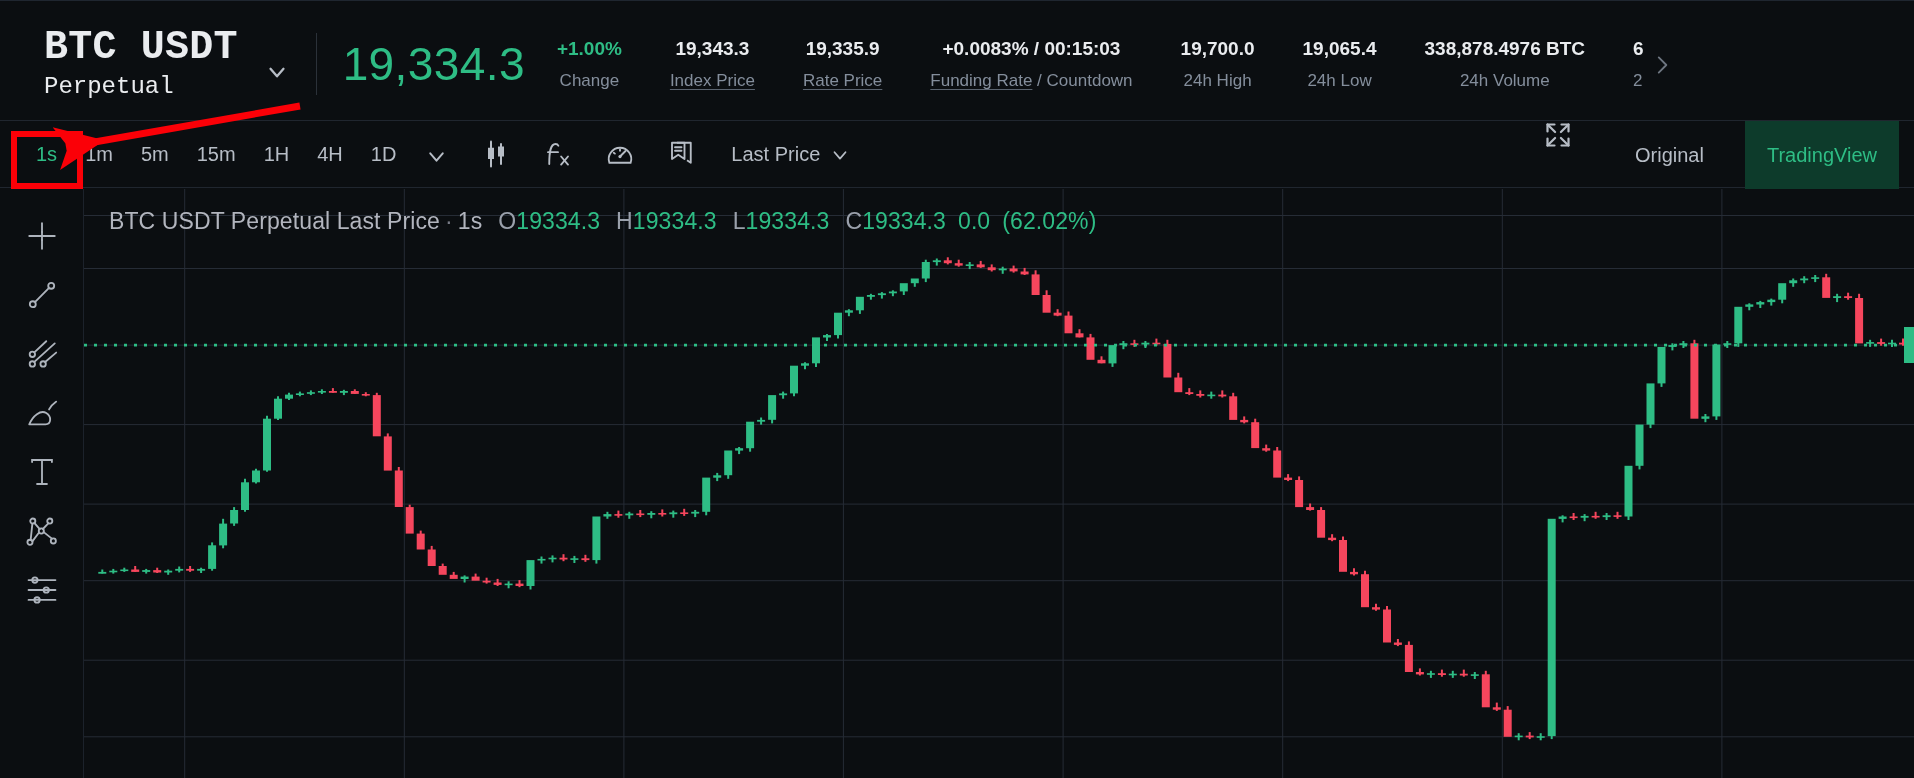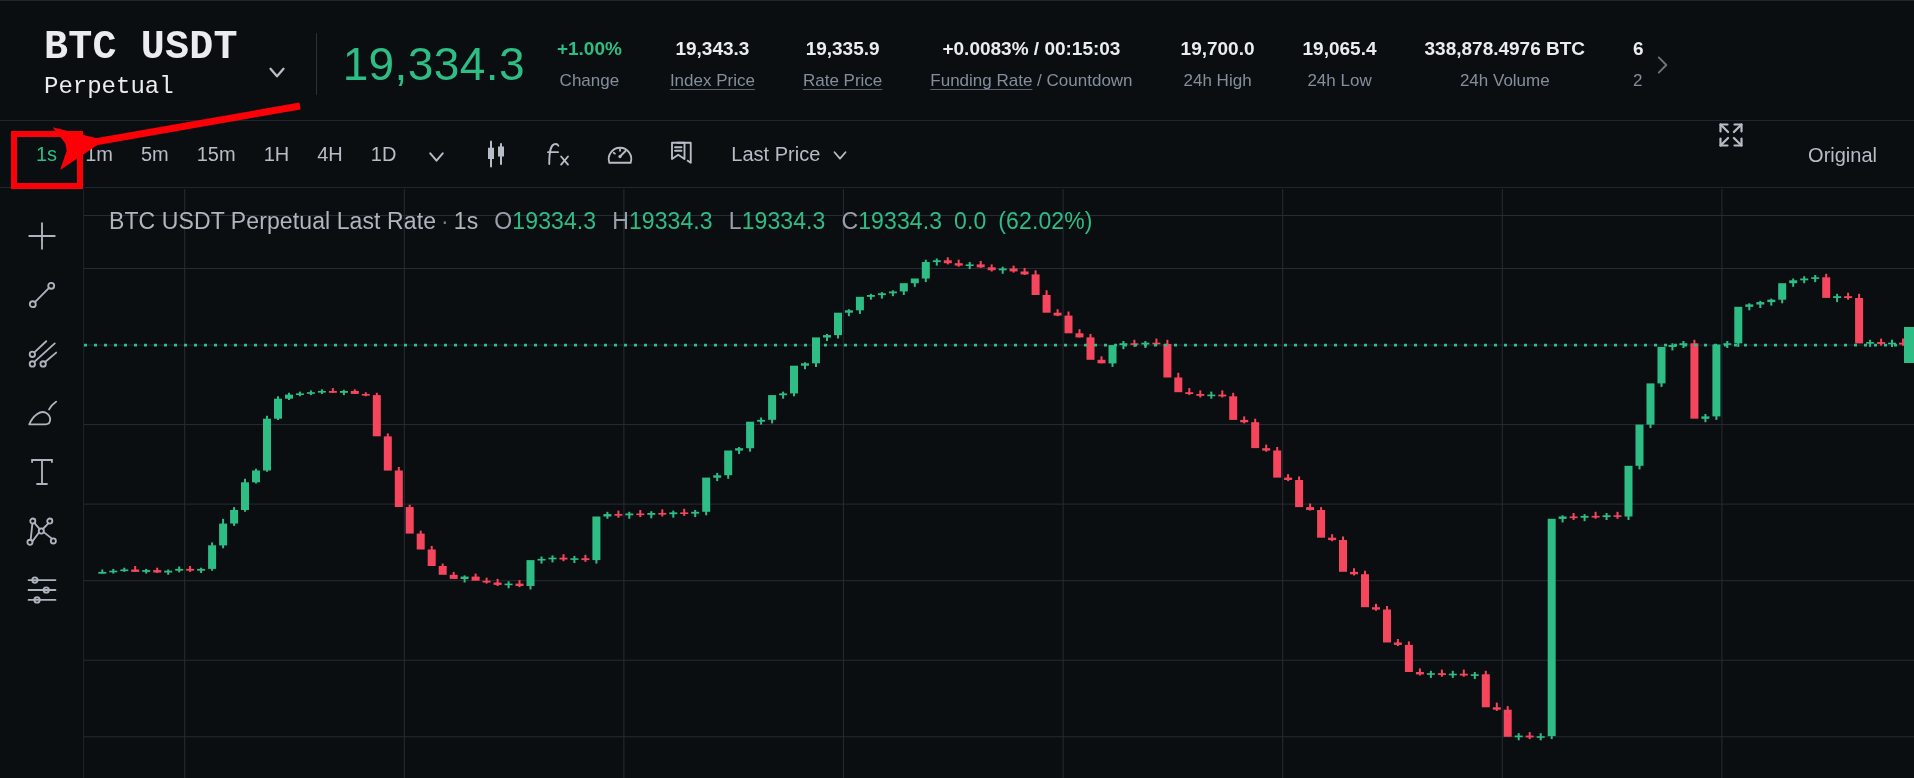--- a/index.html
+++ b/index.html
@@ -270,20 +270,21 @@
             <line x1="3" y1="3" x2="9.5" y2="9.5"></line>
           <polyline points="15 3 21 3 21 9"></polyline>
             <line x1="21" y1="3" x2="14.5" y2="9.5"></line>
           <polyline points="21 15 21 21 15 21"></polyline>
             <line x1="21" y1="21" x2="14.5" y2="14.5"></line>
           <polyline points="9 21 3 21 3 15"></polyline>
             <line x1="3" y1="21" x2="9.5" y2="14.5"></line>
         </svg>
       </div>
       <div class="src-btn">Original</div>
+      <div class="src-btn active">TradingView</div>
     </div>
   </div>
 
   <div class="drawbar">
     <div class="draw-tool">
       <svg width="34" height="34" viewBox="0 0 24 24" fill="none" stroke="currentColor" stroke-width="1.3" stroke-linecap="round">
         <line x1="12" y1="3" x2="12" y2="9.2"></line>
           <line x1="12" y1="14.8" x2="12" y2="21"></line>
         <line x1="3" y1="12" x2="9.2" y2="12"></line>
           <line x1="14.8" y1="12" x2="21" y2="12"></line>
@@ -692,21 +693,21 @@
         <line x1="1797.1" y1="156.7" x2="1797.1" y2="149.6" stroke="#f6465d" stroke-width="2"></line>
         <rect x="1793.1" y="153.1" width="8" height="1.8" fill="#f6465d"></rect>
         <line x1="1808.0" y1="157.9" x2="1808.0" y2="150.8" stroke="#2ebd85" stroke-width="2"></line>
         <rect x="1804.0" y="153.7" width="8" height="1.6" fill="#2ebd85"></rect>
         <line x1="1819.0" y1="156.7" x2="1819.0" y2="149.6" stroke="#f6465d" stroke-width="2"></line>
         <rect x="1815.0" y="153.7" width="8" height="1.8" fill="#f6465d"></rect>
         <line x1="0" y1="156.1" x2="1830" y2="156.1" stroke="#2ebd85" stroke-width="2.6" stroke-dasharray="3 7" stroke-linecap="butt"></line>
       </svg>
 
     <div class="legend">
-      <span class="ttl">BTC USDT Perpetual Last Rate</span><span class="dot">·</span><span class="tf">1s</span><span class="ol">O</span><span class="v">19334.3</span><span class="ol">H</span><span class="v">19334.3</span><span class="ol">L</span><span class="v">19334.3</span><span class="ol">C</span><span class="v">19334.3</span><span class="chg">0.0</span><span class="chg">(62.02%)</span>
+      <span class="ttl">BTC USDT Perpetual Last Price</span><span class="dot">·</span><span class="tf">1s</span><span class="ol">O</span><span class="v">19334.3</span><span class="ol">H</span><span class="v">19334.3</span><span class="ol">L</span><span class="v">19334.3</span><span class="ol">C</span><span class="v">19334.3</span><span class="chg">0.0</span><span class="chg">(62.02%)</span>
     </div>
 
     <div class="price-tag" id="price-tag" style="top: 138.085px; background: rgb(46, 189, 133);"></div>
   </div>
 
   <div class="anno-box"></div>
   <svg class="anno-arrow" viewBox="0 0 420 130">
     <defs>
       <marker id="ah" markerWidth="7" markerHeight="7" refX="5.6" refY="3.5" orient="auto">
         <polygon points="0,3.5 7,0.4 5.3,3.5 7,6.6" fill="#fb0007"></polygon>

